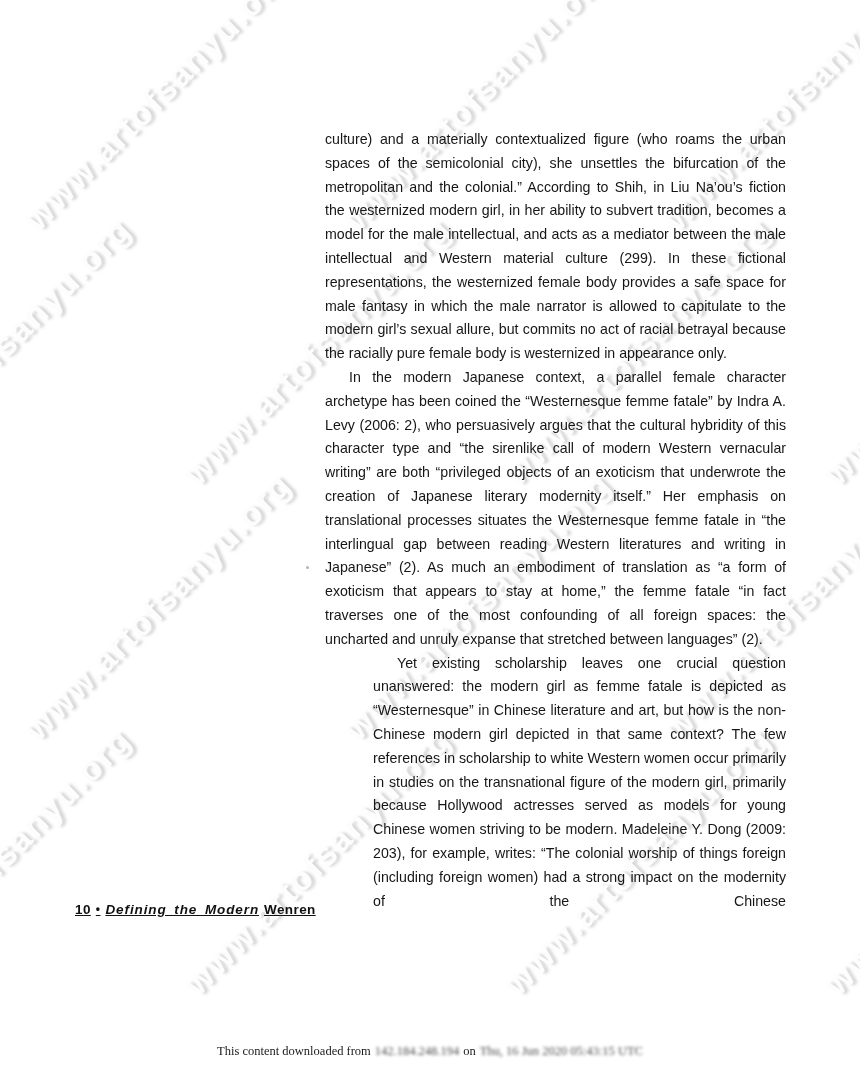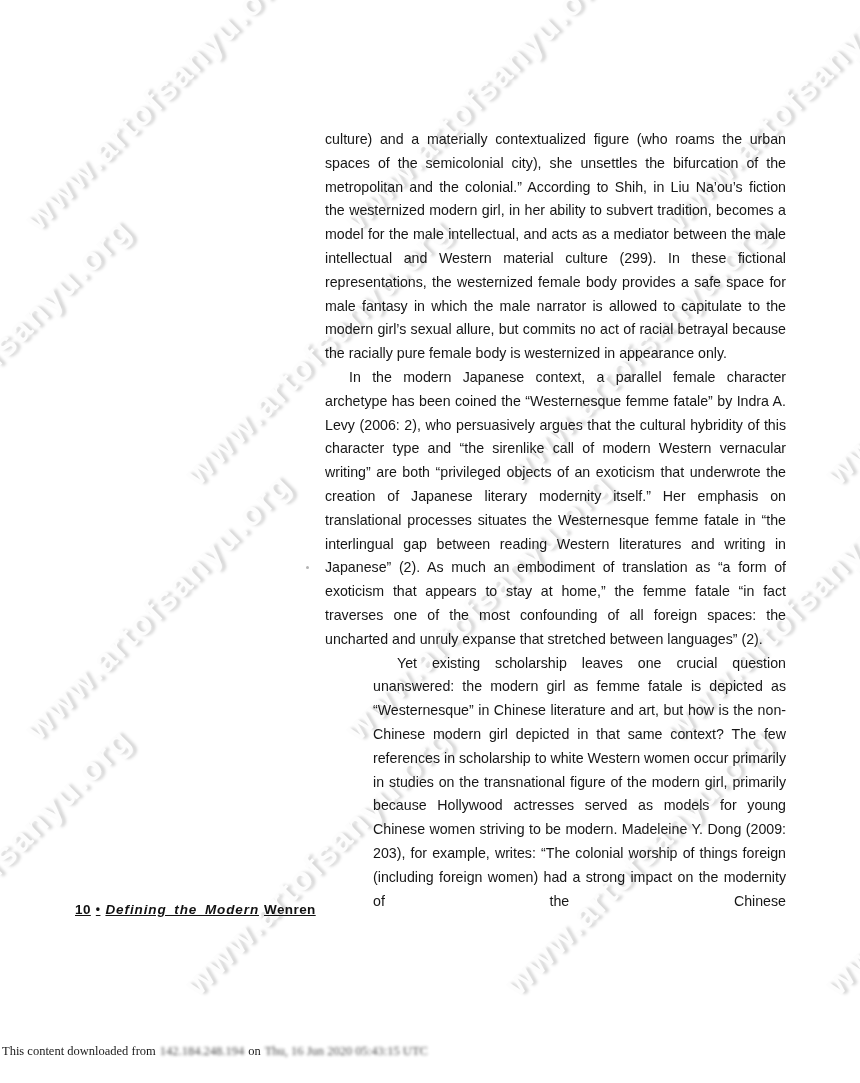--- a/index.html
+++ b/index.html
@@ -50,20 +50,21 @@
   .speck{
     position:absolute;z-index:1;left:306px;top:566px;
     width:3px;height:3px;border-radius:50%;
     background:#8a8a8a;opacity:.65;
   }
 
   
   .jstor{
     position:absolute;z-index:1;
     left:0;right:0;top:1044px;
+    text-align:center;
     font-family:"Liberation Serif",serif;
     font-size:12.5px;line-height:15px;color:#1a1a1a;
   }
   .jstor .j1 span{margin:0 2px;}
   .jstor .redacted{
     filter:blur(1.6px);
     opacity:.8;
   }
 </style>
 </head>

